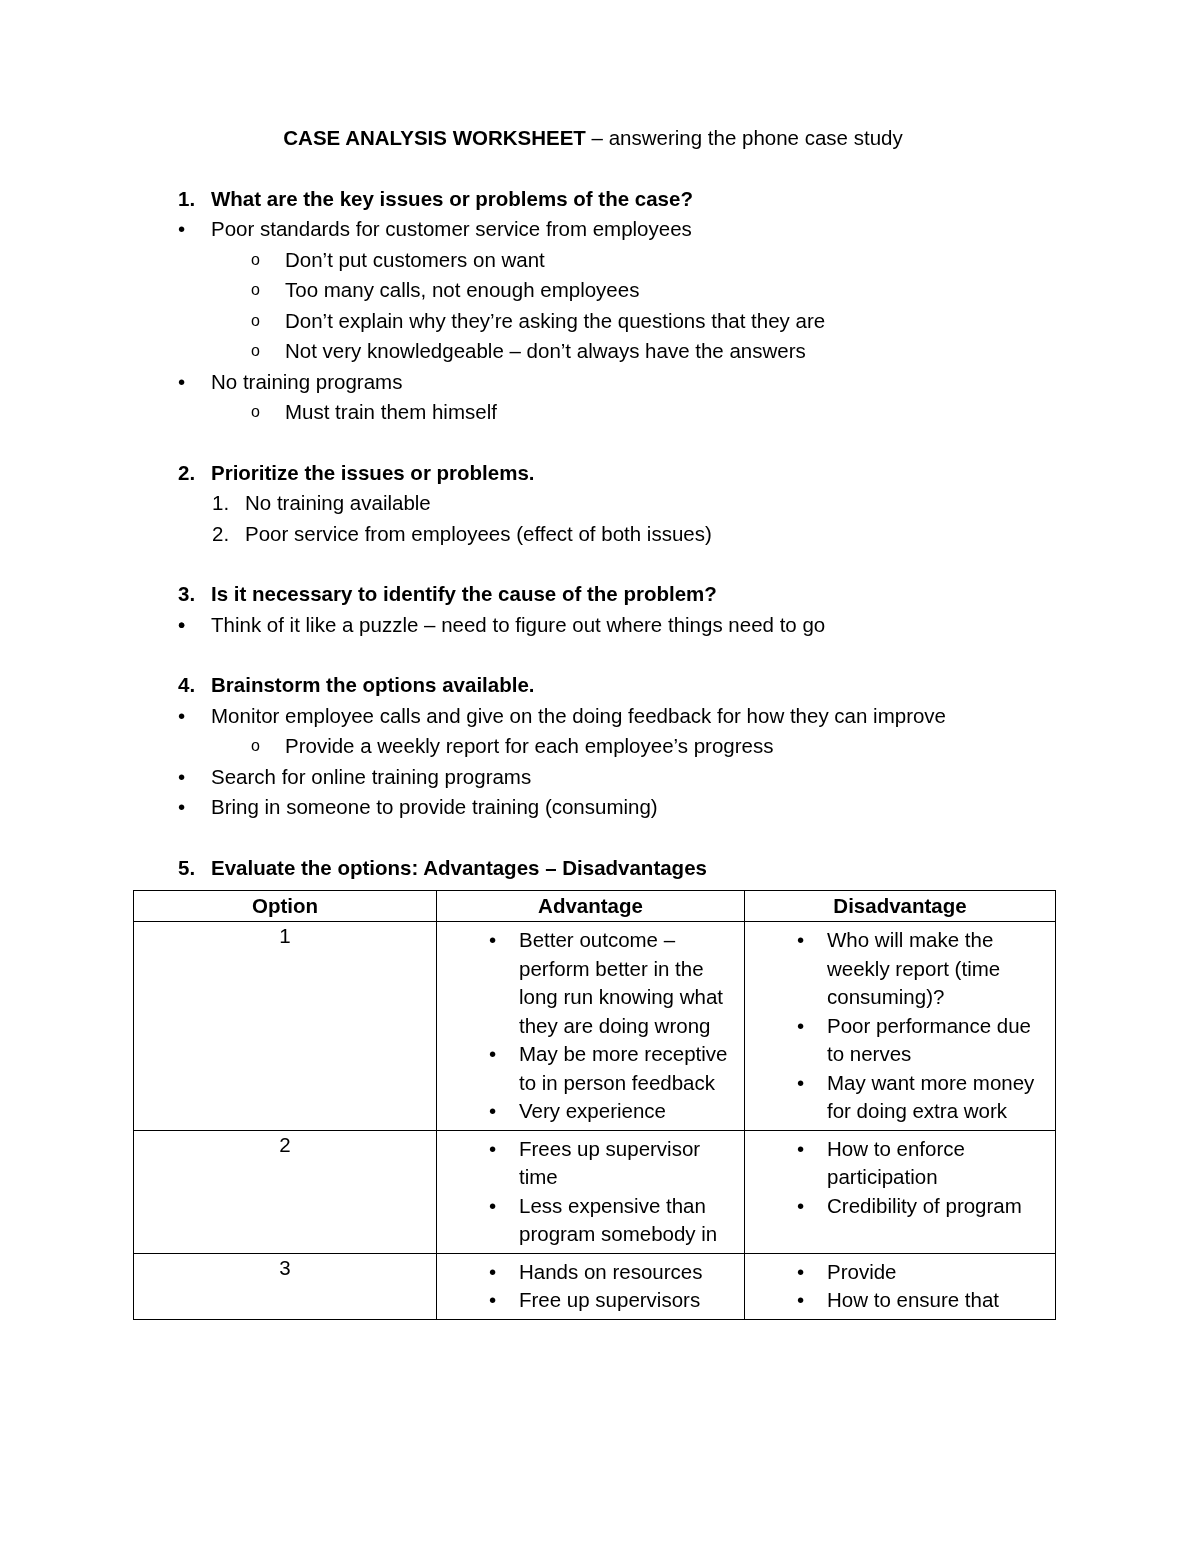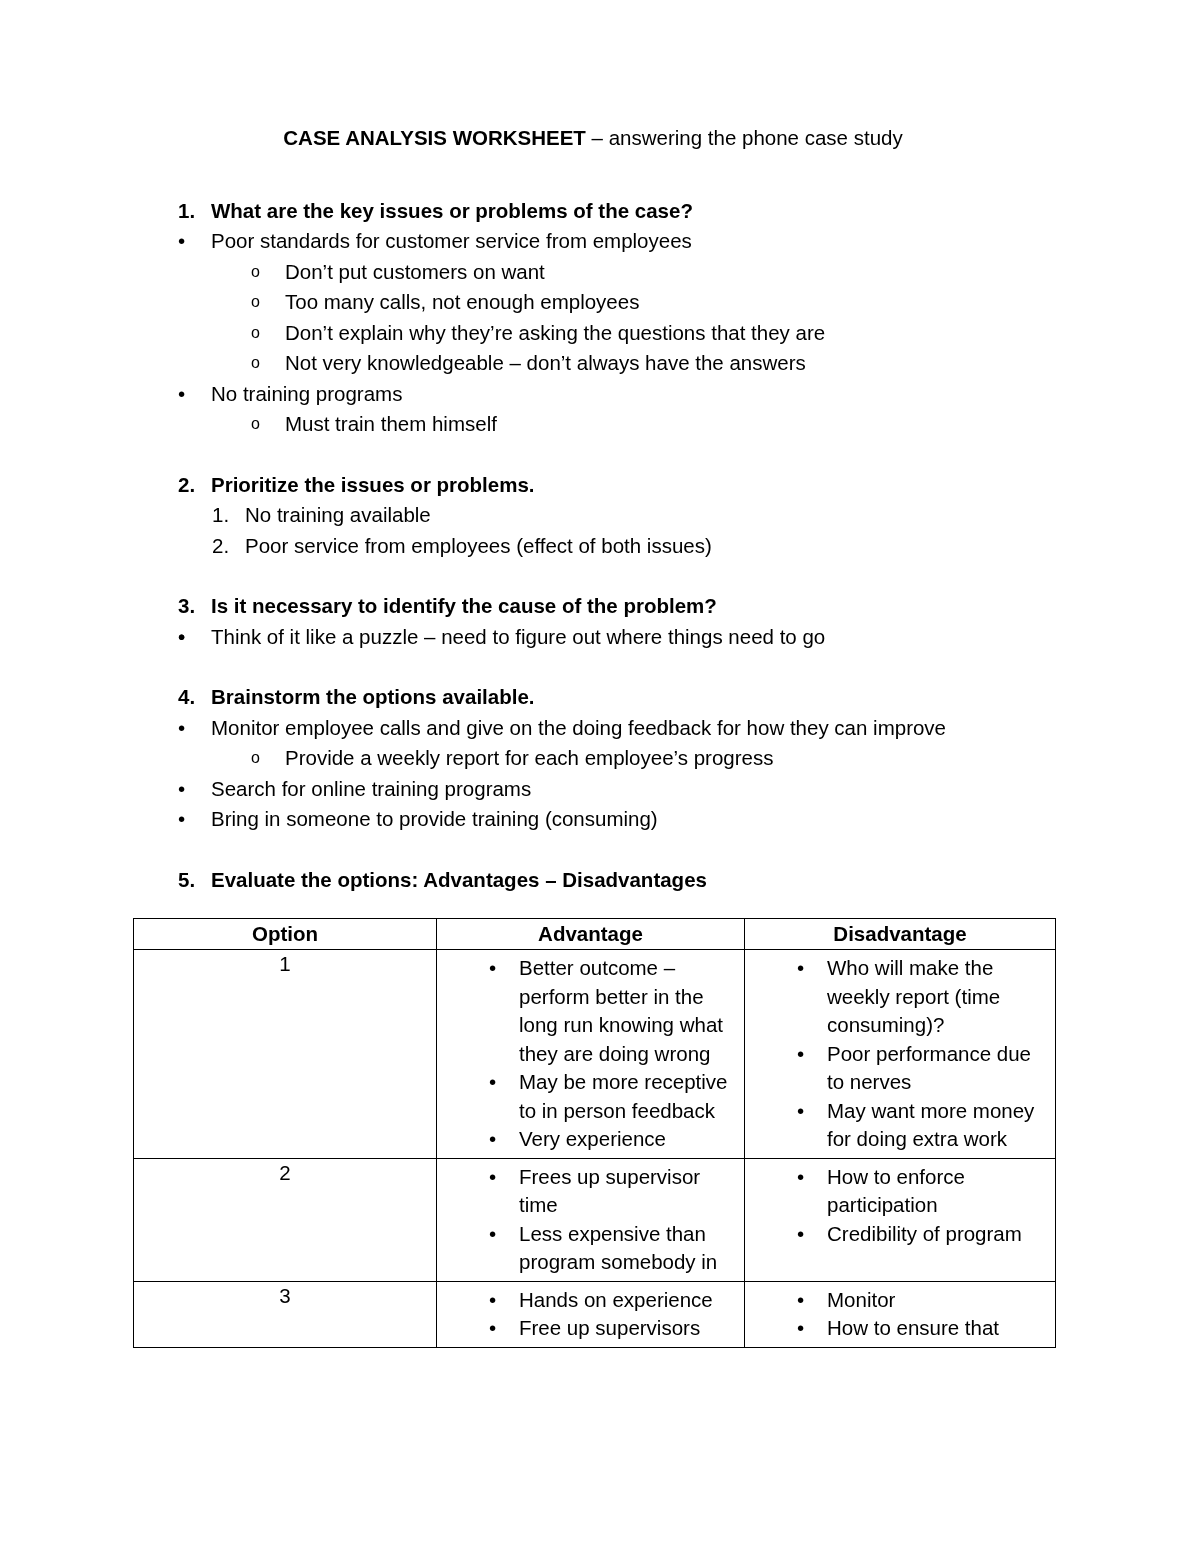--- a/index.html
+++ b/index.html
@@ -23,21 +23,21 @@
     position: absolute;
     left: 133px;
     top: 128px;
     width: 920px;
   }
 
   .doc-title {
     text-align: center;
     font-size: 20.5px;
     line-height: 1.0;
-    margin: 0 0 16px 0;
+    margin: 0 0 4px 0;
     white-space: nowrap;
   }
   .doc-title .b { font-weight: bold; }
 
   .section {
     margin-top: 0;
   }
   .gap-lg { height: 31px; }
   .gap-md { height: 30px; }
 
@@ -95,21 +95,21 @@
     position: absolute;
     left: 79px;
     top: 0;
   }
 
   
   table.eval {
     border-collapse: collapse;
     width: 919px;
     table-layout: fixed;
-    margin-top: 23px;
+    margin-top: 7px;
   }
   table.eval td, table.eval th {
     border: 1.6px solid #000000;
     vertical-align: top;
     padding: 0;
     font-size: 20.5px;
     line-height: 28.5px;
     font-weight: normal;
   }
   table.eval th {
@@ -240,27 +240,27 @@
               <ul class="cellul">
                 <li><span class="bullet">•</span><span>How to enforce participation</span></li>
                 <li><span class="bullet">•</span><span>Credibility of program</span></li>
               </ul>
             </td>
           </tr>
           <tr class="clip-row">
             <td class="optcell">3</td>
             <td>
               <ul class="cellul">
-                <li><span class="bullet">•</span><span>Hands on experience</span></li>
+                <li><span class="bullet">•</span><span>Hands on resources</span></li>
                 <li><span class="bullet">•</span><span>Free up supervisors</span></li>
               </ul>
             </td>
             <td>
               <ul class="cellul">
-                <li><span class="bullet">•</span><span>Monitor</span></li>
+                <li><span class="bullet">•</span><span>Provide</span></li>
                 <li><span class="bullet">•</span><span>How to ensure that</span></li>
               </ul>
             </td>
           </tr>
         </tbody>
       </table>
     </div>
 
   </div>
 </div>

